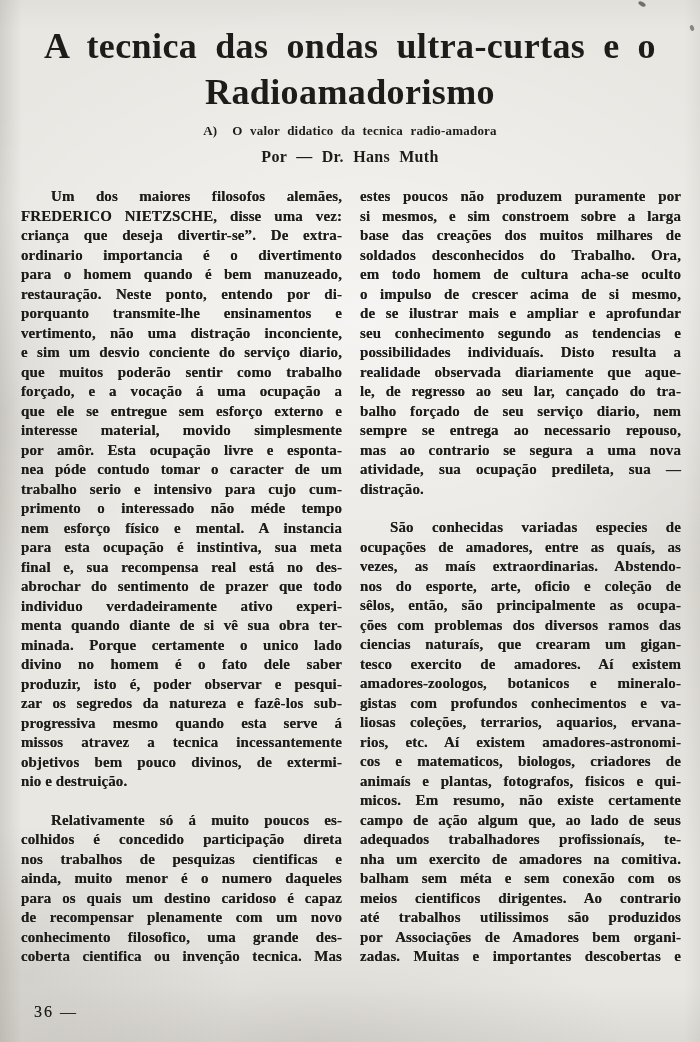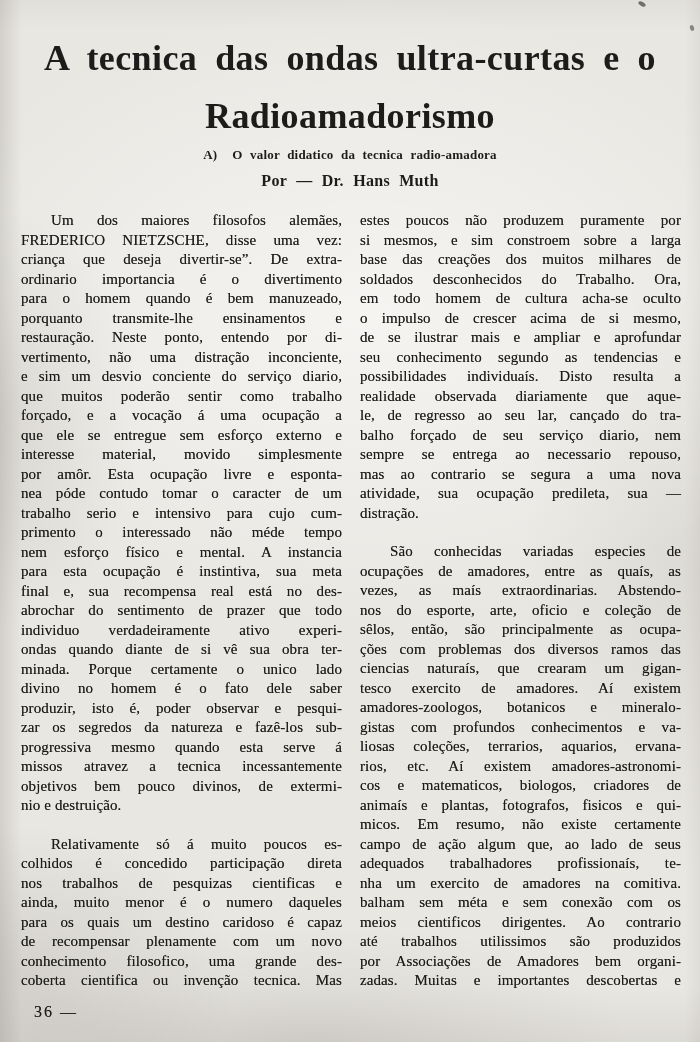--- a/index.html
+++ b/index.html
@@ -25,21 +25,21 @@
       radial-gradient(ellipse 200px 300px at 0% 40%, rgba(98,93,84,0.14), rgba(98,93,84,0) 70%),
       linear-gradient(90deg, rgba(105,100,90,0.18), rgba(105,100,90,0) 22px),
       linear-gradient(270deg, rgba(105,100,90,0.08), rgba(105,100,90,0) 16px),
       linear-gradient(0deg, rgba(105,100,90,0.10), rgba(105,100,90,0) 55px),
       linear-gradient(180deg, rgba(105,100,90,0.06), rgba(105,100,90,0) 30px);
   }
 
   .masthead { padding-top: 24px; }
 
   .title-1 {
-    margin: 12px 44px;
+    margin: 0 44px;
     font-size: 36px;
     font-weight: bold;
     line-height: 44px;
     letter-spacing: 0.4px;
     text-align: justify;
     text-align-last: justify;
     white-space: normal;
   }
   .title-2 {
     font-size: 36px;
@@ -63,20 +63,21 @@
     font-size: 16px;
     font-weight: bold;
     word-spacing: 5px;
     letter-spacing: 0.3px;
   }
 
   .columns {
     display: flex;
     gap: 18px;
     margin: 21px 19px 16px 21px;
+    font-weight: bold;
   }
   .col {
     width: 323px;
     font-size: 15px;
     line-height: 19.5px;
     letter-spacing: 0.1px;
     text-shadow: 0 0 0.45px rgba(29,28,26,0.65);
   }
   .para + .para { margin-top: 19px; }
   .line {
@@ -116,38 +117,38 @@
   </div>
 
   <div class="columns">
     <div class="col">
         <div class="para">
           <div class="line first">Um dos maiores filosofos alemães,</div>
           <div class="line">FREDERICO NIETZSCHE, disse uma vez:</div>
           <div class="line">criança que deseja divertir-se”. De extra-</div>
           <div class="line">ordinario importancia é o divertimento</div>
           <div class="line">para o homem quando é bem manuzeado,</div>
+          <div class="line">restauração. Neste ponto, entendo por di-</div>
           <div class="line">porquanto transmite-lhe ensinamentos e</div>
-          <div class="line">restauração. Neste ponto, entendo por di-</div>
           <div class="line">vertimento, não uma distração inconciente,</div>
           <div class="line">e sim um desvio conciente do serviço diario,</div>
           <div class="line">que muitos poderão sentir como trabalho</div>
           <div class="line">forçado, e a vocação á uma ocupação a</div>
           <div class="line">que ele se entregue sem esforço externo e</div>
           <div class="line">interesse material, movido simplesmente</div>
           <div class="line">por amôr. Esta ocupação livre e esponta-</div>
           <div class="line">nea póde contudo tomar o caracter de um</div>
           <div class="line">trabalho serio e intensivo para cujo cum-</div>
           <div class="line">primento o interessado não méde tempo</div>
           <div class="line">nem esforço físico e mental. A instancia</div>
           <div class="line">para esta ocupação é instintiva, sua meta</div>
           <div class="line">final e, sua recompensa real está no des-</div>
           <div class="line">abrochar do sentimento de prazer que todo</div>
           <div class="line">individuo verdadeiramente ativo experi-</div>
-          <div class="line">ondas quando diante de si vê sua obra ter-</div>
+          <div class="line">menta quando diante de si vê sua obra ter-</div>
           <div class="line">minada. Porque certamente o unico lado</div>
           <div class="line">divino no homem é o fato dele saber</div>
           <div class="line">produzir, isto é, poder observar e pesqui-</div>
           <div class="line">zar os segredos da natureza e fazê-los sub-</div>
           <div class="line">progressiva mesmo quando esta serve á</div>
           <div class="line">missos atravez a tecnica incessantemente</div>
           <div class="line">objetivos bem pouco divinos, de extermi-</div>
           <div class="line nojust">nio e destruição.</div>
         </div>
         <div class="para">

